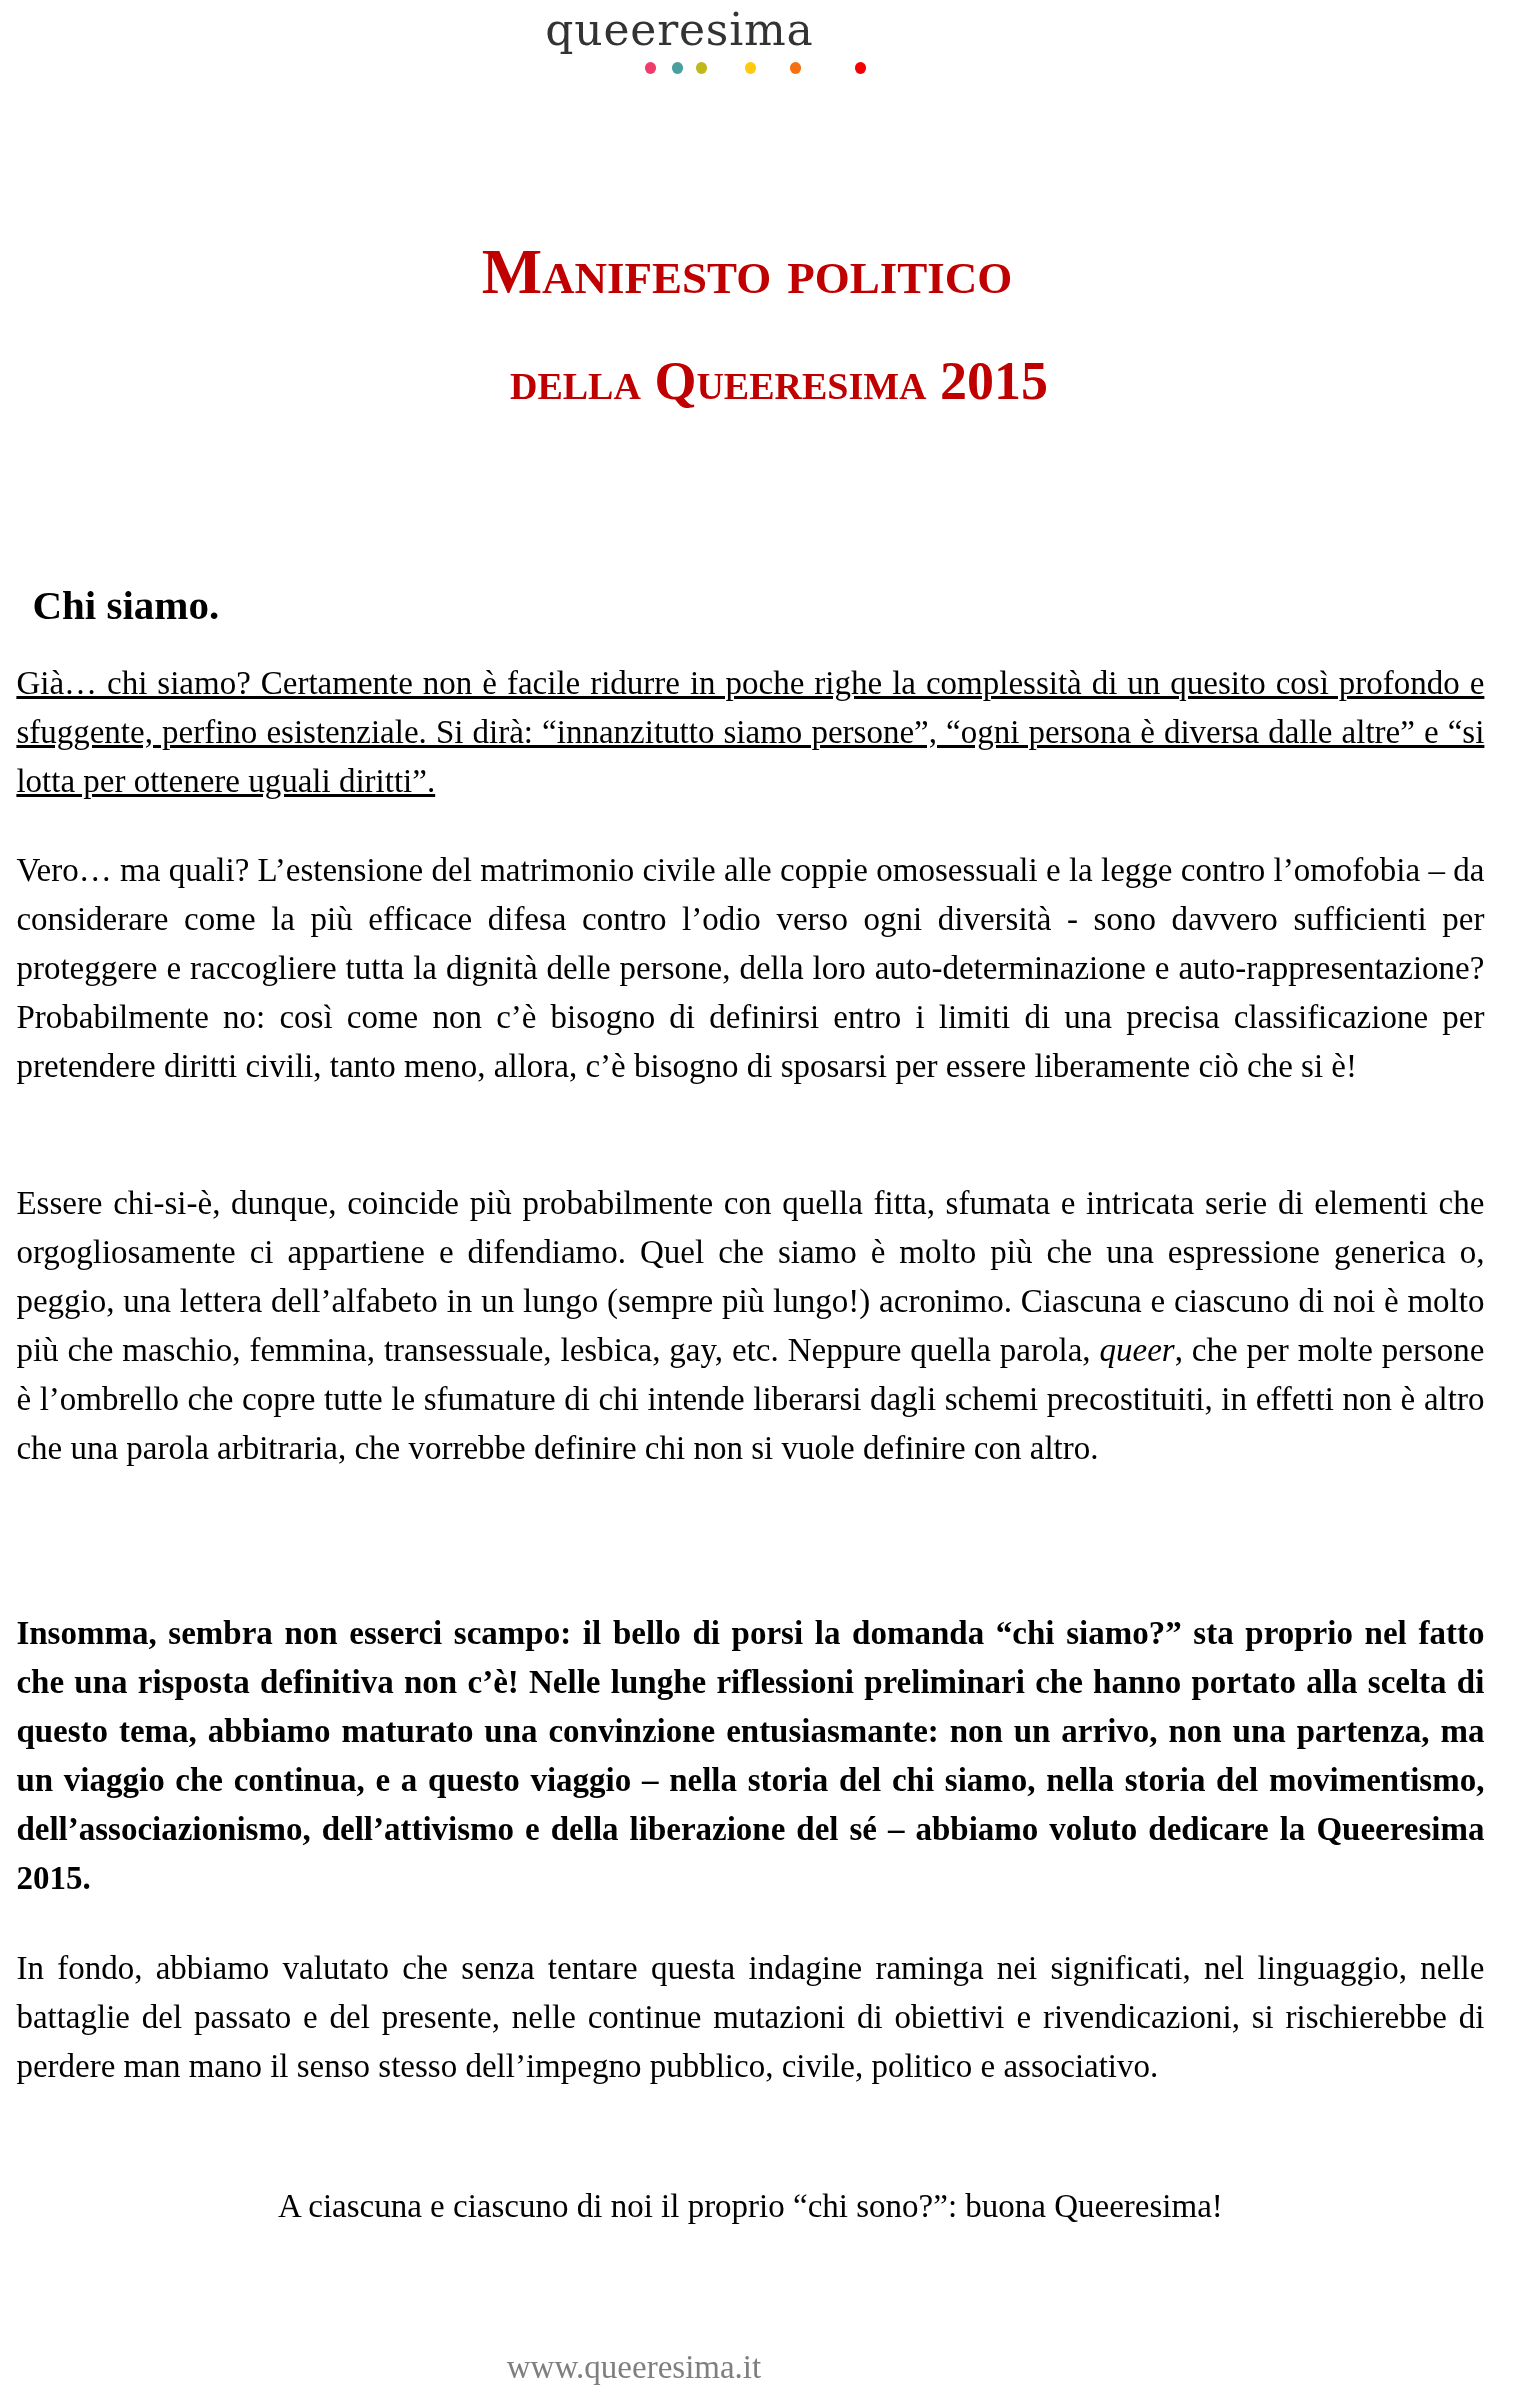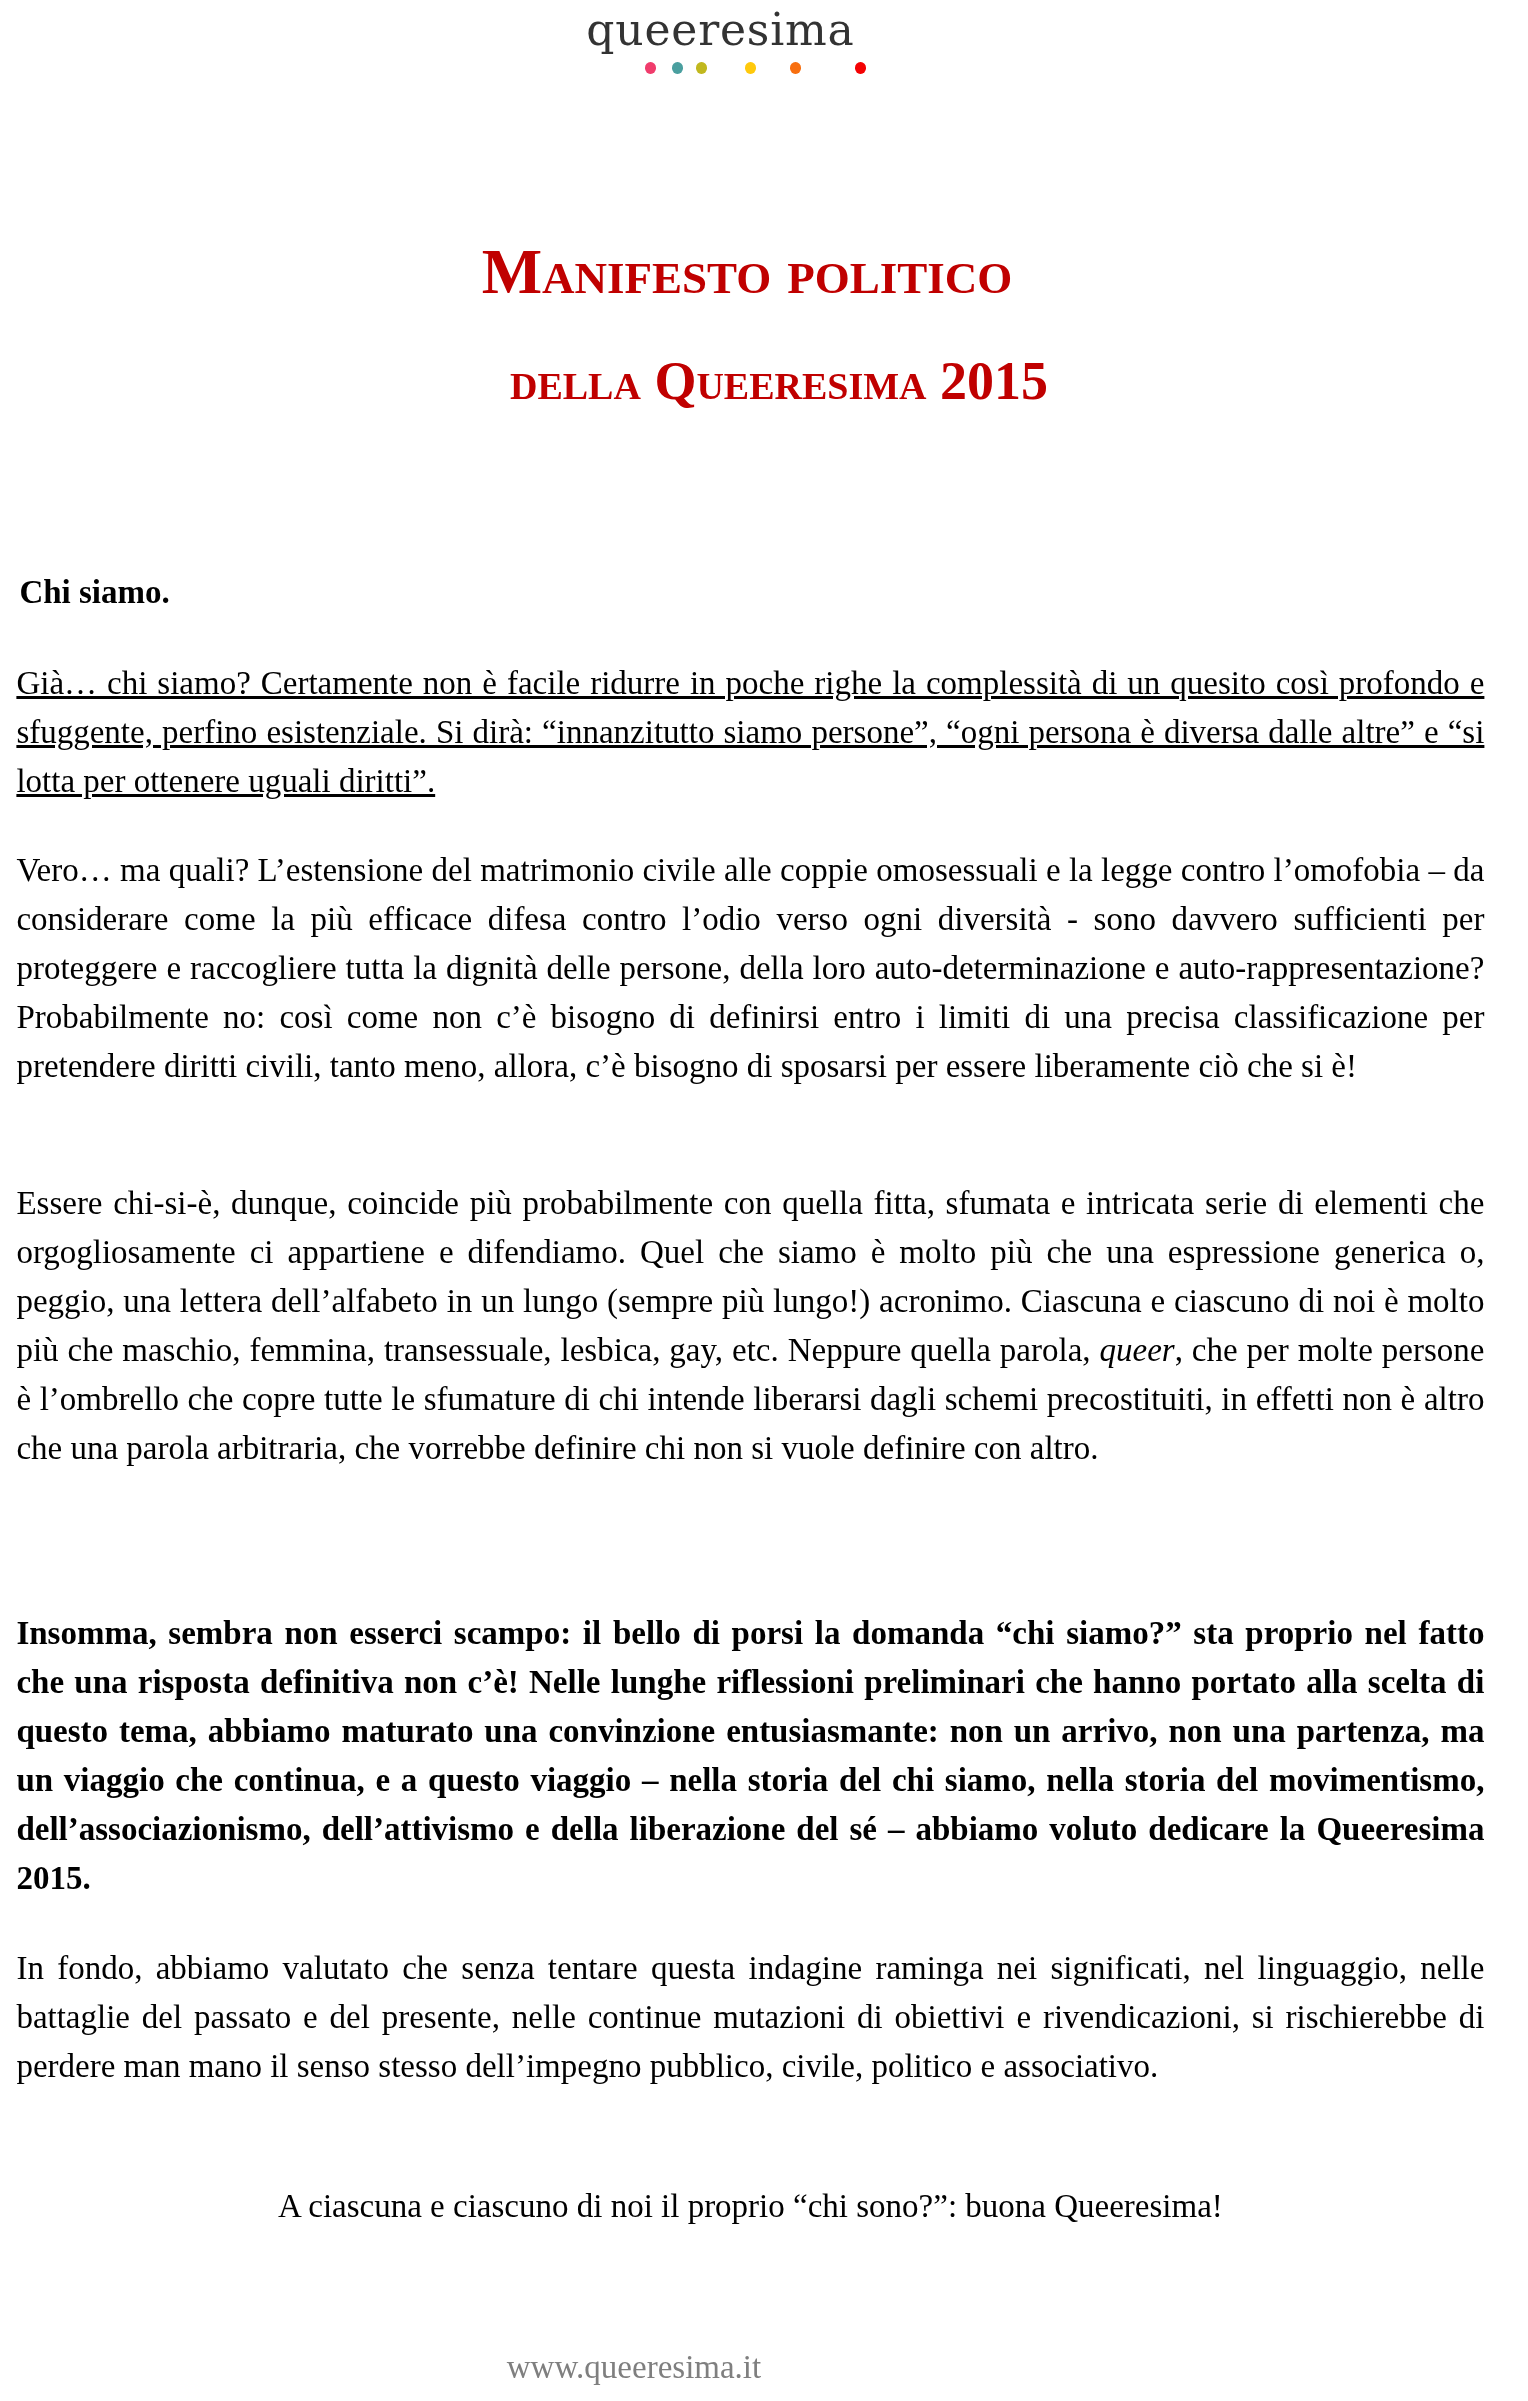--- a/index.html
+++ b/index.html
@@ -1,27 +1,27 @@
 <!DOCTYPE html>
 <html style="font-size:13px"><head>
 <meta charset="utf-8">
 <style>
   html, body { margin: 0; padding: 0; background: #ffffff; }
   body { width: 1529px; height: 2401px; position: relative; overflow: hidden;
          font-family: "Liberation Serif", "DejaVu Serif", serif; color: #000; }
-  .logo { position: absolute; top: 3.3px; left: 0; width: 1359px; text-align: center; padding-left: 41px; }
+  .logo { position: absolute; top: 3.3px; left: 0; width: 1359px; text-align: center; }
   .logo-word { font-family: "DejaVu Serif", "Liberation Serif", serif; font-size: 44px; color: #333333;
                letter-spacing: 0.8px; line-height: 54px; display: inline-block; }
   .dots { position: absolute; top: 62px; left: 0; width: 1529px; height: 11.5px; }
   .dot { position: absolute; width: 10.7px; height: 11.5px; border-radius: 50%; }
   .title { position: absolute; left: 0; width: 1494px; text-align: center; color: #c00000;
            font-family: "Liberation Serif", "DejaVu Serif", serif; margin: 0; }
   .title1 { top: 231px; font-size: 64px; line-height: 82px; font-variant: small-caps; }
   .title2 { top: 344px; font-size: 54px; line-height: 74px; font-variant: small-caps; font-weight: bold; margin-left: 32px; }
-  .heading { position: absolute; left: 16.4px; top: 569px; font-size: 33px; font-weight: bold; line-height: 41px; margin: 3px; }
+  .heading { position: absolute; left: 16.4px; top: 569px; font-size: 41px; font-weight: bold; line-height: 41px; margin: 16px; }
   .para { position: absolute; left: 16.4px; width: 1468px; font-size: 33px; line-height: 49px; margin: 0;
           text-align: justify; }
   .p1 { top: 659px; text-decoration: underline; }
   .p2 { top: 846px; }
   .p3 { top: 1179px; }
   .p4 { top: 1609px; font-weight: bold; }
   .p5 { top: 1944px; }
   .p6 { top: 2182px; text-align: center; }
   .footer { position: absolute; top: 2347px; left: 0; width: 1268px; text-align: center; font-size: 33px;
             color: #7f7f7f; line-height: 41px; }

